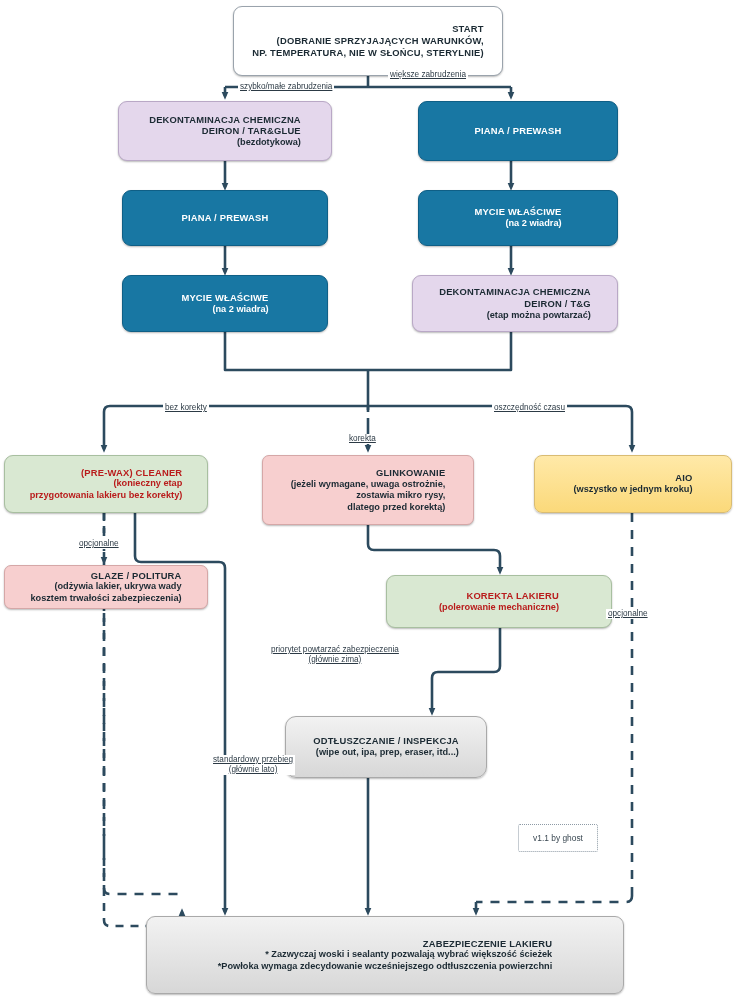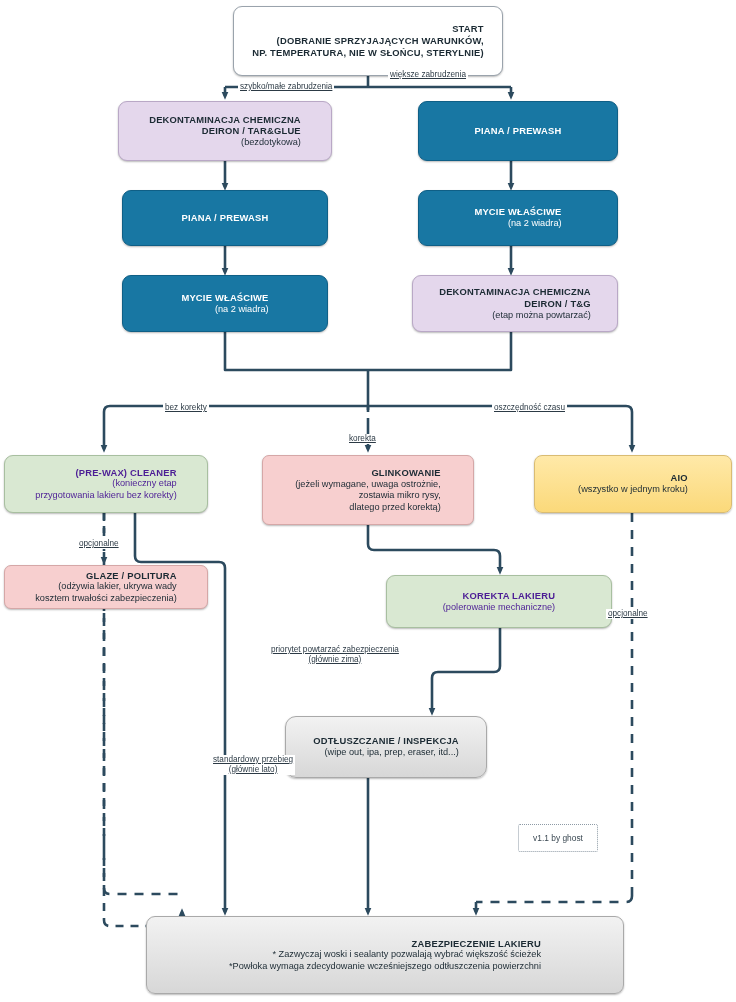--- a/index.html
+++ b/index.html
@@ -5,25 +5,25 @@
   html,body{margin:0;padding:0;background:#ffffff;}
   body{width:736px;height:1002px;position:relative;overflow:hidden;
        font-family:"Liberation Sans","DejaVu Sans",sans-serif;}
   #stage{position:absolute;left:0;top:0;width:736px;height:1002px;}
   svg#wires{position:absolute;left:0;top:0;width:736px;height:1002px;}
   .node{position:absolute;box-sizing:border-box;border-radius:9px;
         display:flex;align-items:center;justify-content:center;text-align:center;
         border:1px solid #9aa3ac;box-shadow:0 1px 2px rgba(0,0,0,.28);}
   .node .txt{padding:2px 6px;line-height:1.25;text-align:right;}
   .t-main{font-weight:bold;font-size:9.4px;letter-spacing:.2px;}
-  .t-sub{font-weight:normal;font-size:9.2px;}
+  .t-sub{font-weight:bold;font-size:9.2px;}
   .white{background:#ffffff;color:#1b2a33;}
   .blue{background:#1877a3;color:#ffffff;border-color:#0f5f86;}
   .purple{background:#e4d7ec;color:#1b2a33;border-color:#b9a8c6;}
-  .green{background:#d9e8d2;color:#4c1d95;border-color:#a8bfa0;}
+  .green{background:#d9e8d2;color:#b91c1c;border-color:#a8bfa0;}
   .pink{background:#f7cfcf;color:#1b2a33;border-color:#d5a7a7;border-radius:7px;}
   .yellow{background:linear-gradient(180deg,#ffe9a8 0%,#fbd97a 100%);color:#1b2a33;border-color:#d9bc73;border-radius:8px;}
   .grey{background:linear-gradient(180deg,#f2f2f2 0%,#d7d7d7 100%);color:#1b2a33;border-color:#a9a9a9;}
   .elabel{position:absolute;font-size:8.2px;color:#2c3a45;text-align:center;
           line-height:1.2;white-space:nowrap;background:#ffffff;padding:0 2px;text-decoration:underline;}
   .stamp{position:absolute;border:1px dotted #8d9aa5;background:#ffffff;
          font-size:8.4px;color:#3a4852;display:flex;align-items:center;
          justify-content:center;border-radius:2px;}
   .l1{display:block;}
 </style>

